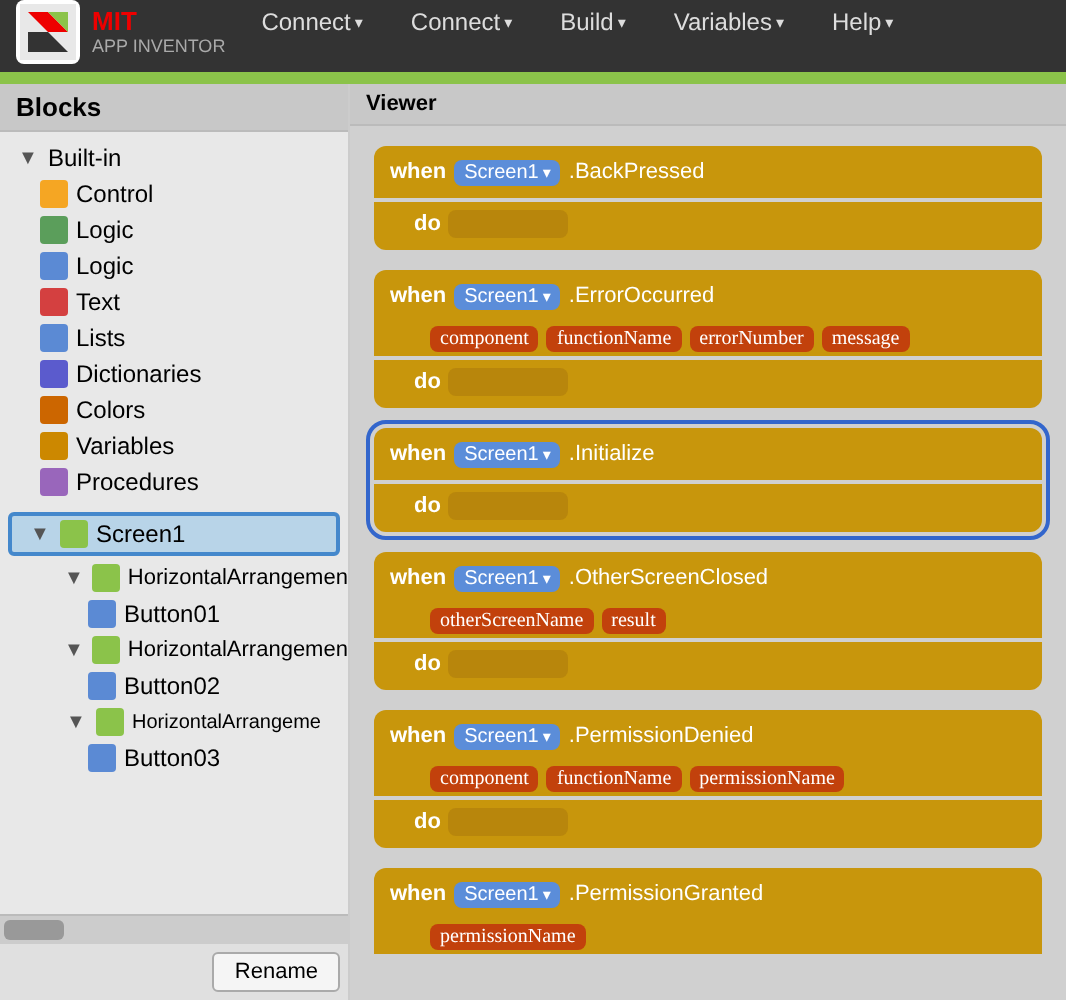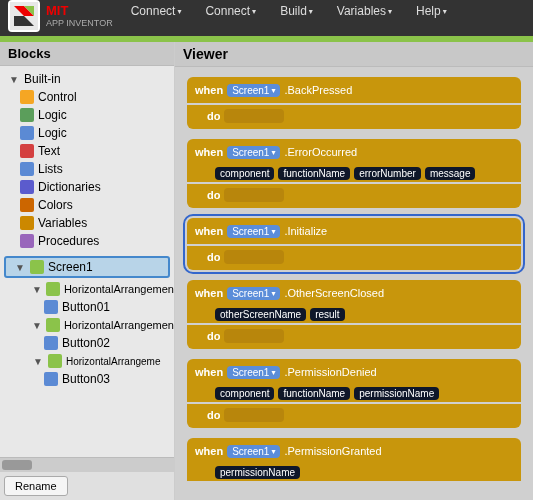--- a/index.html
+++ b/index.html
@@ -29,41 +29,41 @@
     .tree-item .icon-box { width: 14px; height: 14px; border-radius: 2px; flex-shrink: 0; }
     .tree-item .label { font-size: 12px; }
     .toggle { font-size: 10px; color: #555; width: 12px; text-align: center; }
     .indent1 { padding-left: 20px; }
     .indent2 { padding-left: 32px; }
     .indent3 { padding-left: 44px; }
 
     .selected-item { background: #b8d4e8; border: 2px solid #4488cc; border-radius: 3px; }
 
     
-    #blocks-bottom { border-top: 1px solid #ccc; padding: 4px; display: flex; gap: 4px; justify-content: flex-start; background: #e0e0e0; }
+    #blocks-bottom { border-top: 1px solid #ccc; padding: 4px; display: flex; gap: 4px; justify-content: flex-end; background: #e0e0e0; }
     #blocks-bottom button { font-size: 11px; padding: 3px 10px; border: 1px solid #aaa; background: #f5f5f5; border-radius: 3px; cursor: pointer; }
 
     
     #hscroll { height: 14px; background: #ccc; border-top: 1px solid #bbb; display: flex; align-items: center; padding: 0 2px; }
     #hscroll-thumb { width: 30px; height: 10px; background: #999; border-radius: 3px; }
 
     
     #viewer-panel { flex: 1; background: #d8d8d8; display: flex; flex-direction: column; overflow: hidden; }
-    #viewer-header { padding: 4px 8px; font-weight: bold; font-size: 14px; background: #c8c8c8; border-bottom: 1px solid #bbb; }
+    #viewer-header { padding: 4px 8px; font-weight: bold; font-size: 11px; background: #c8c8c8; border-bottom: 1px solid #bbb; }
     #viewer-content { flex: 1; overflow-y: auto; padding: 10px 12px; background: #d0d0d0; display: flex; flex-direction: column; gap: 10px; }
 
     
     .block-group { display: flex; flex-direction: column; gap: 0; }
     
     .block-when { background: #c8960c; border-radius: 6px 6px 0 0; padding: 4px 8px; display: flex; align-items: center; gap: 4px; min-height: 26px; }
     .block-do { background: #c8960c; border-radius: 0 0 6px 6px; padding: 4px 8px 6px 20px; min-height: 22px; display: flex; align-items: center; gap: 4px; margin-top: 2px; }
     .block-do-inner { background: #b8860c; border-radius: 4px; height: 14px; width: 60px; }
     
     .block-label { color: #fff; font-size: 11px; font-weight: bold; }
-    .block-chip-pink { background: #0f172a; color: #fff; font-size: 10px; border-radius: 4px; padding: 1px 5px; }
+    .block-chip-pink { background: #c2410c; color: #fff; font-size: 10px; border-radius: 4px; padding: 1px 5px; font-family: Liberation Serif, serif; }
     .block-chip-screen { background: #5b8dd9; color: #fff; font-size: 10px; border-radius: 4px; padding: 1px 5px; display: flex; align-items: center; gap: 2px; }
     .block-chip-screen .dd { font-size: 8px; }
     .block-event { color: #fff; font-size: 11px; font-weight: normal; }
 
     .block-selected { outline: 2px solid #3366cc; outline-offset: 2px; border-radius: 6px; }
 
     
     ::-webkit-scrollbar { width: 8px; height: 8px; }
     ::-webkit-scrollbar-track { background: #ccc; }
     ::-webkit-scrollbar-thumb { background: #999; border-radius: 4px; }

